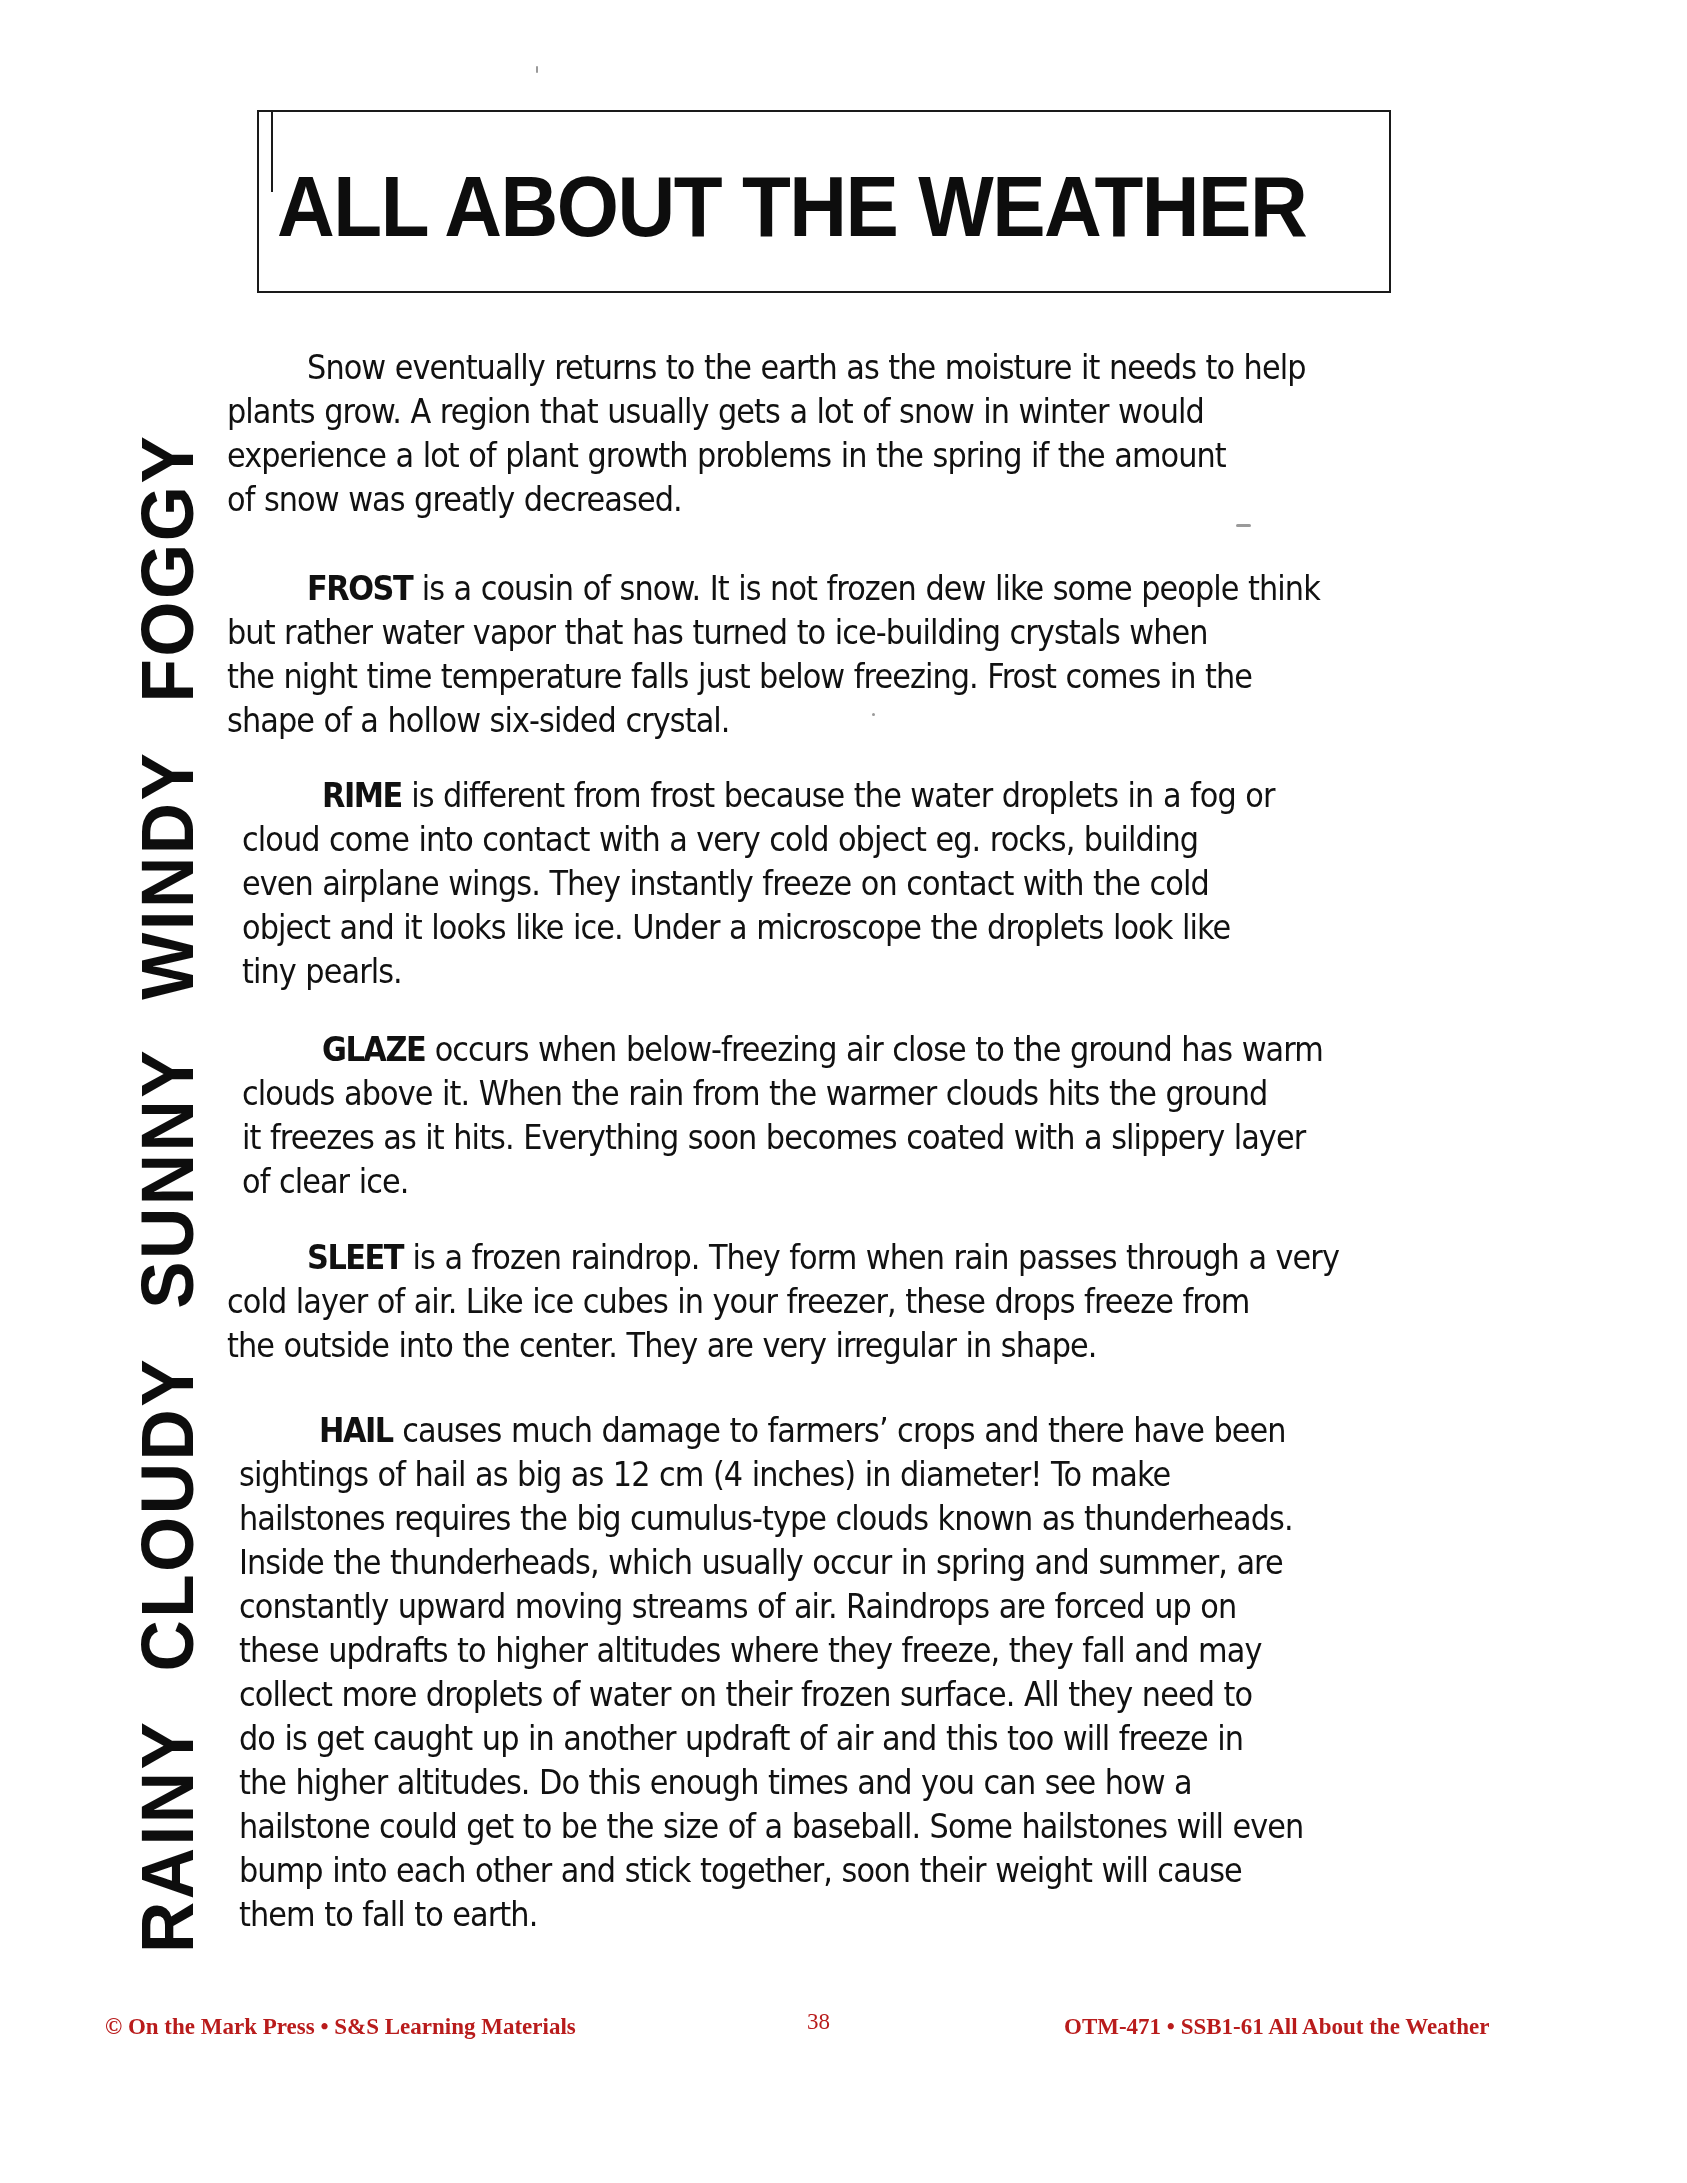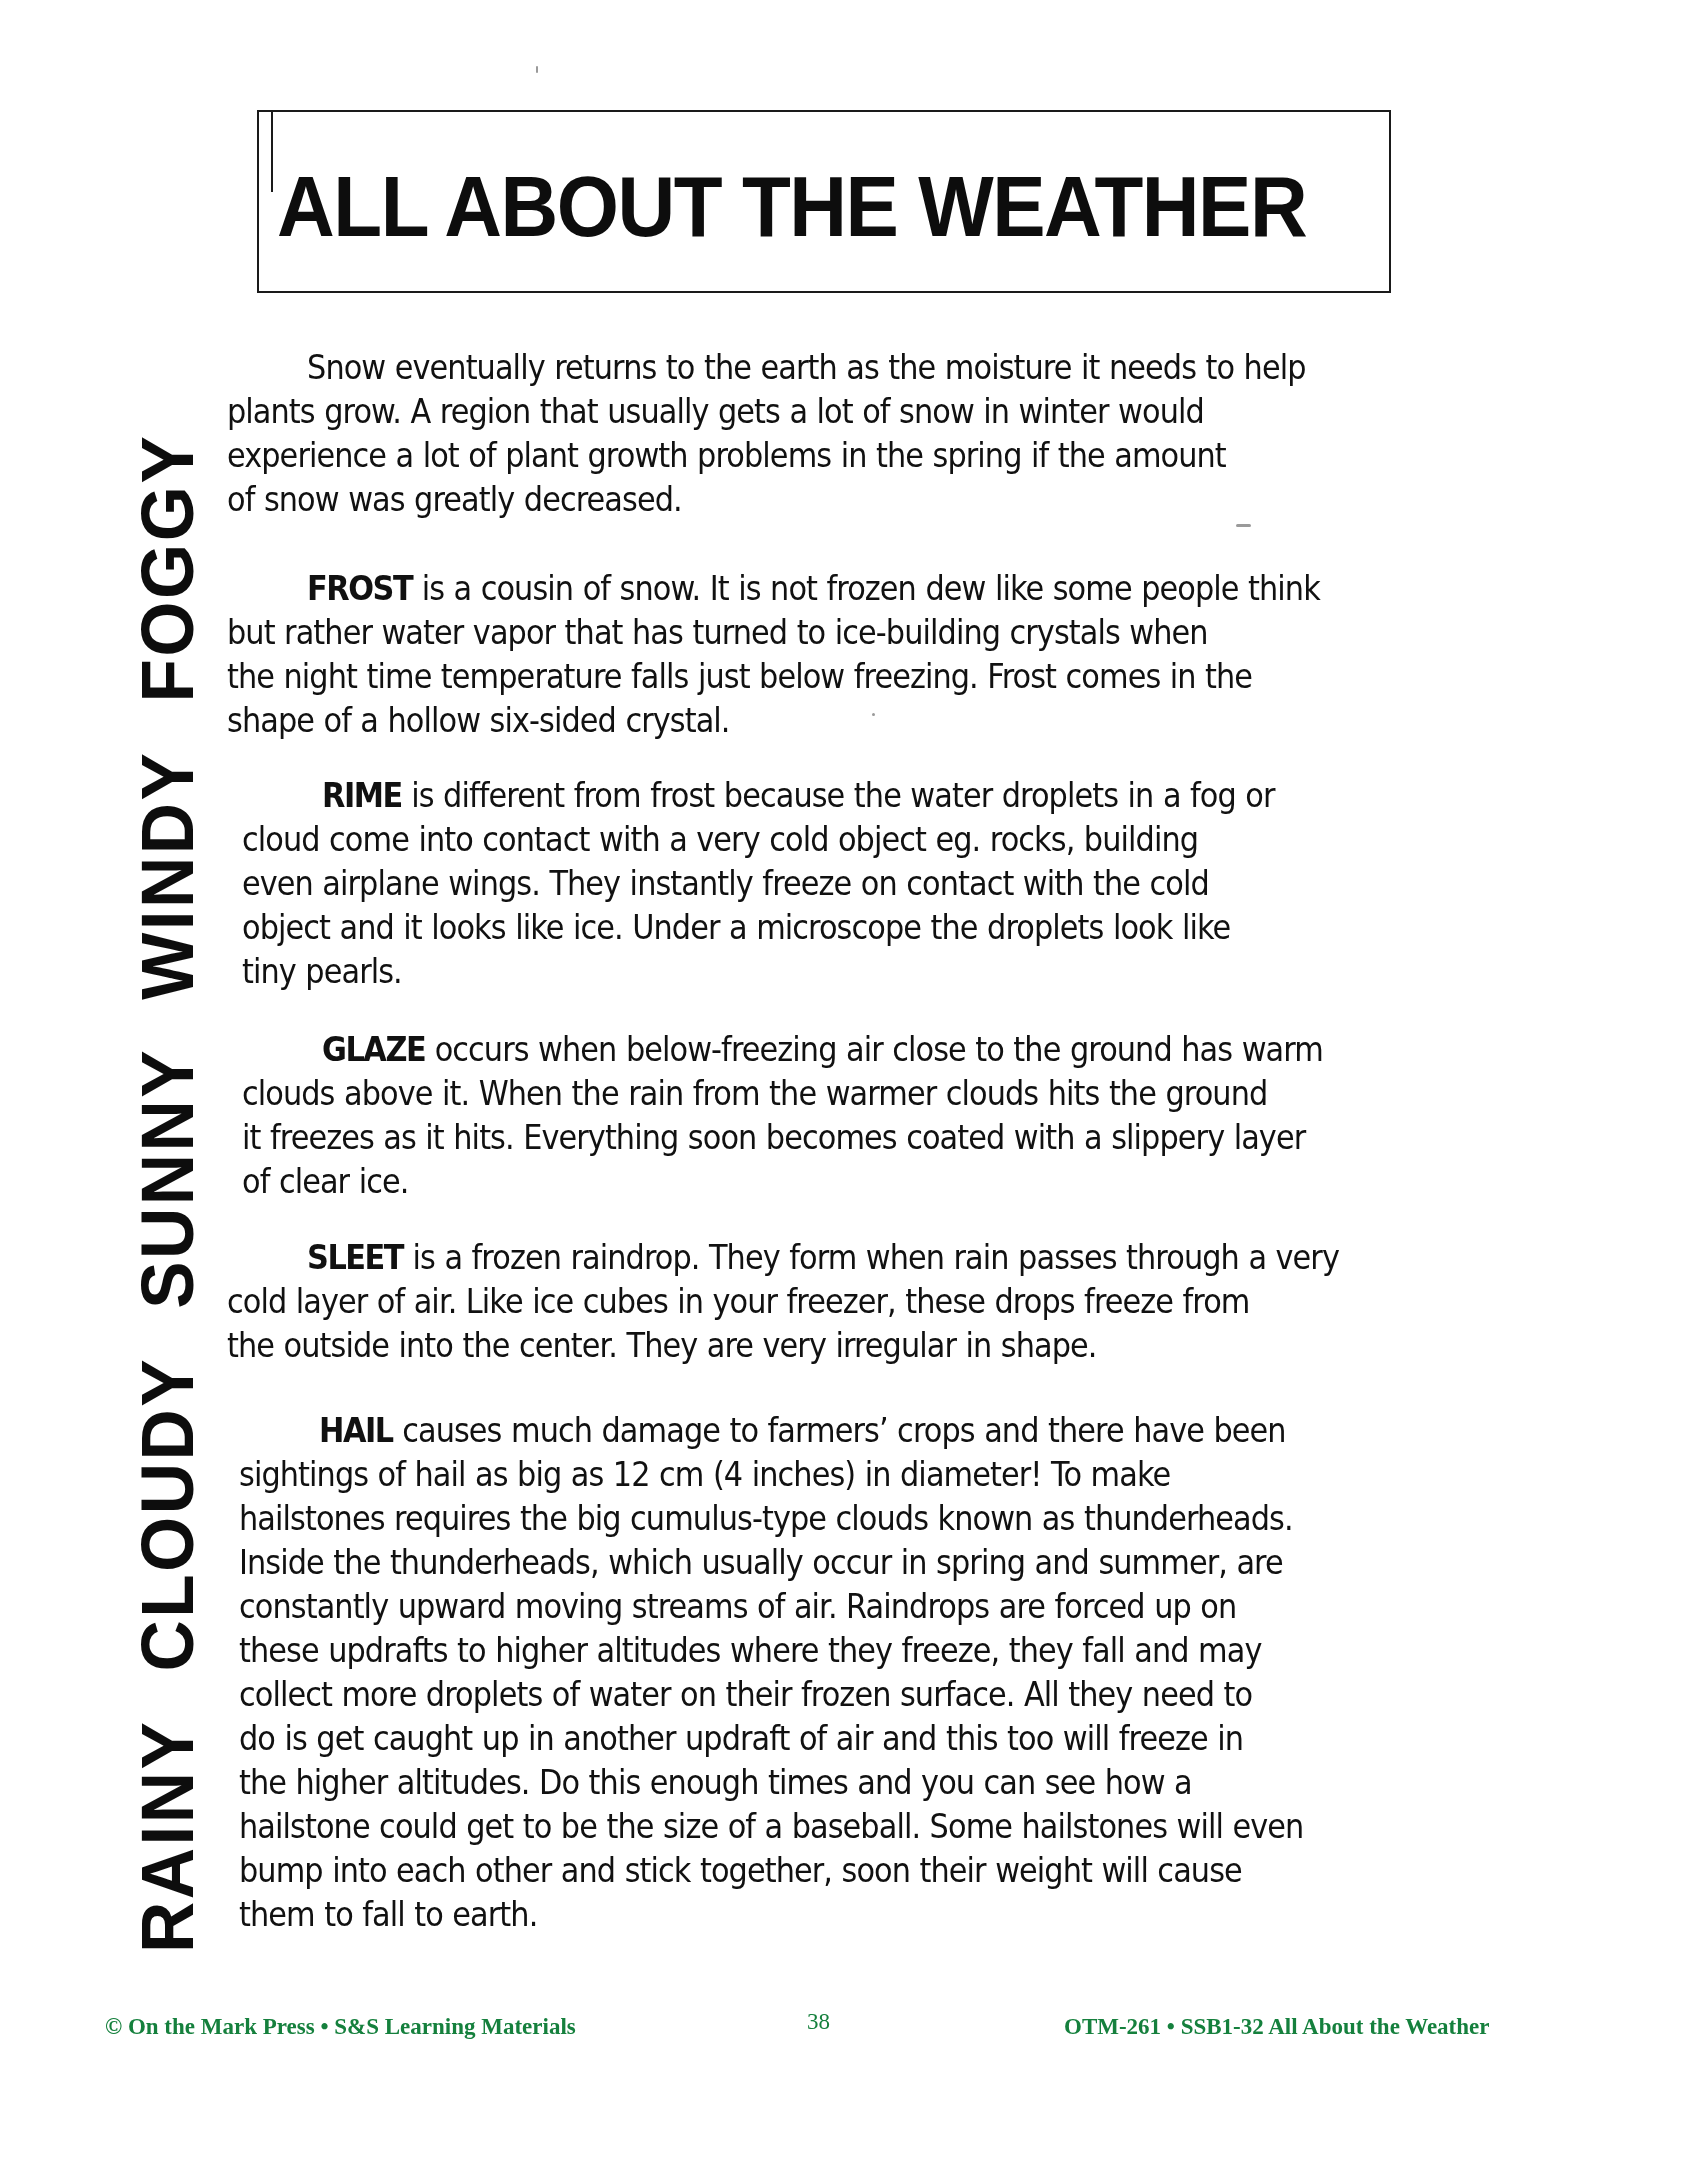--- a/index.html
+++ b/index.html
@@ -118,21 +118,21 @@
     
     .footer {
       position: absolute;
       left: 0;
       top: 2014px;
       width: 1687px;
       height: 41px;
       font-family: "Liberation Serif", serif;
       font-weight: bold;
       font-size: 23px;
-      color: #15803d;
+      color: #b91c1c;
     }
     .footer-left {
       position: absolute;
       left: 105px;
       top: 0;
       white-space: nowrap;
     }
     .footer-page {
       position: absolute;
       left: 807px;
@@ -209,20 +209,20 @@
 do is get caught up in another updraft of air and this too will freeze in
 the higher altitudes. Do this enough times and you can see how a
 hailstone could get to be the size of a baseball. Some hailstones will even
 bump into each other and stick together, soon their weight will cause
 them to fall to earth.</span></p>
   </div>
 
   <div class="footer">
     <span class="footer-left">© On the Mark Press • S&amp;S Learning Materials</span>
     <span class="footer-page">38</span>
-    <span class="footer-right">OTM-261 • SSB1-32 All About the Weather</span>
+    <span class="footer-right">OTM-471 • SSB1-61 All About the Weather</span>
   </div>
 
   <div class="speck" style="left:1236px; top:524px; width:15px; height:2.5px;"></div>
   <div class="speck" style="left:872px; top:713px;"></div>
   <div class="speck" style="left:536px; top:66px; width:1.6px; height:6.6px;"></div>
 </div>
 
 
 </body></html>

